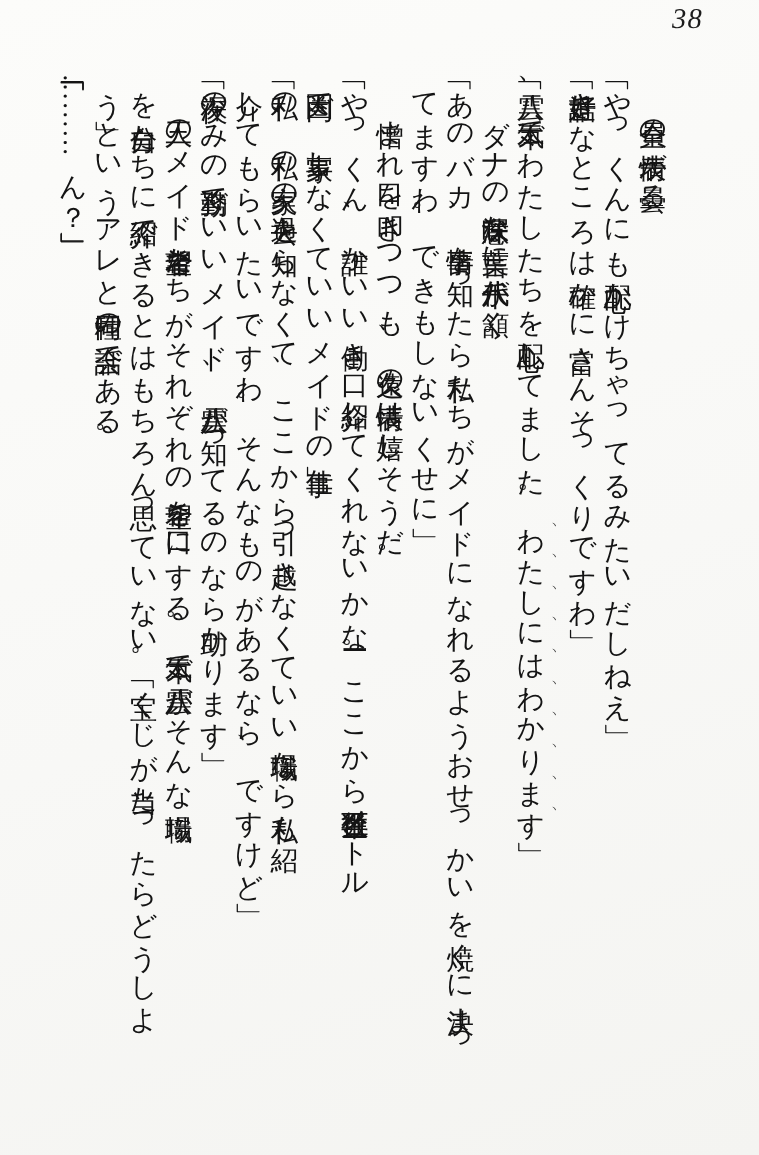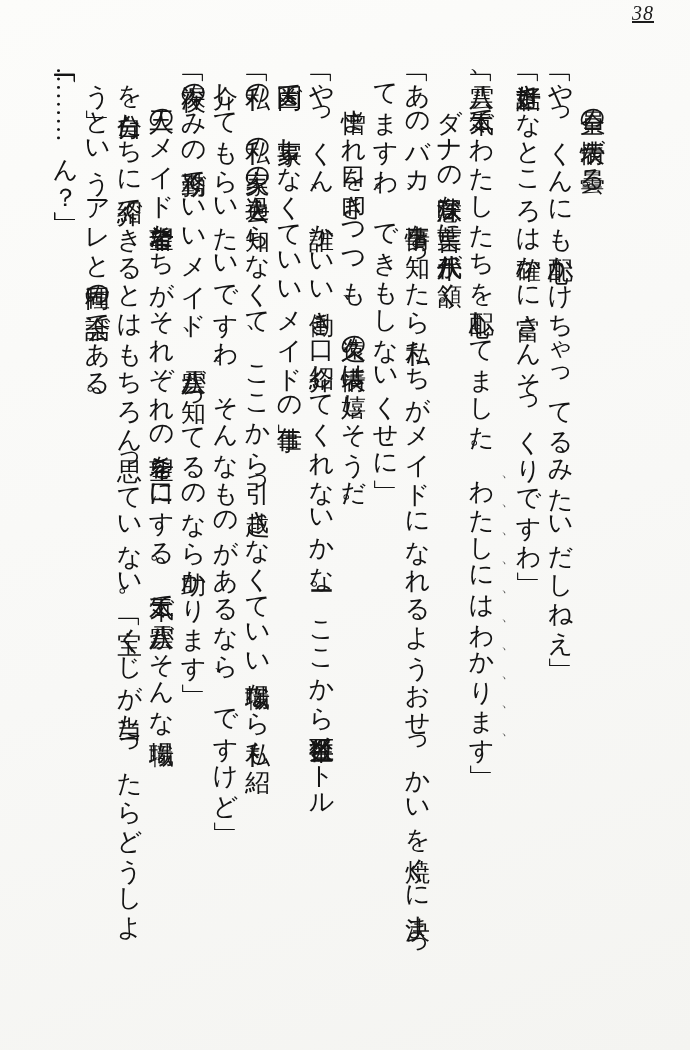--- a/index.html
+++ b/index.html
@@ -13,26 +13,25 @@
     position: relative;
     width: 690px;
     height: 1050px;
     background: linear-gradient(160deg, #fcfcfa 0%, #f8f8f6 55%, #f4f4f1 100%);
     font-family: "Liberation Serif", "DejaVu Serif", serif;
     overflow: hidden;
   }
   .page-number {
     position: absolute;
     top: 2px;
-    right: 36px;
-    font-size: 20px;
+    right: 51px;
+    font-size: 26px;
     font-style: italic;
     color: #1c1c1c;
     letter-spacing: 1px;
-    text-decoration: underline;
   }
   .text-block {
     position: absolute;
     top: 66px;
     right: 82px;
     height: 958px;
     writing-mode: vertical-rl;
     -webkit-writing-mode: vertical-rl;
     font-size: 25px;
     color: #141414;

